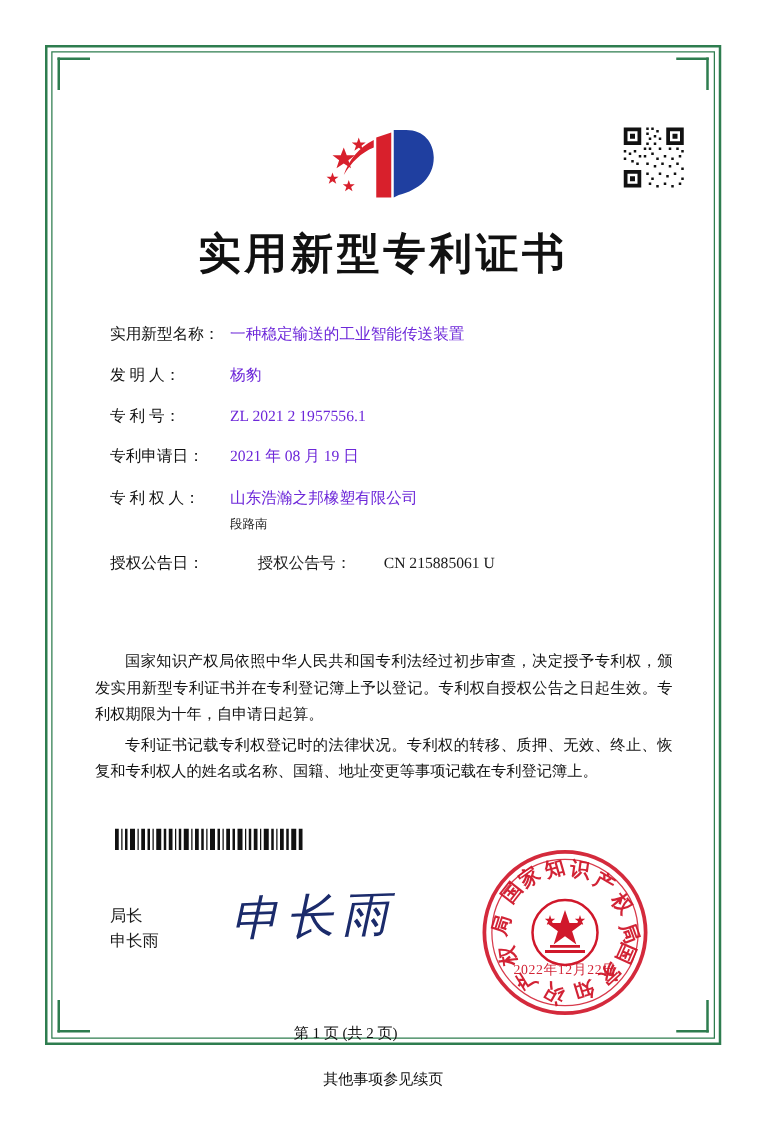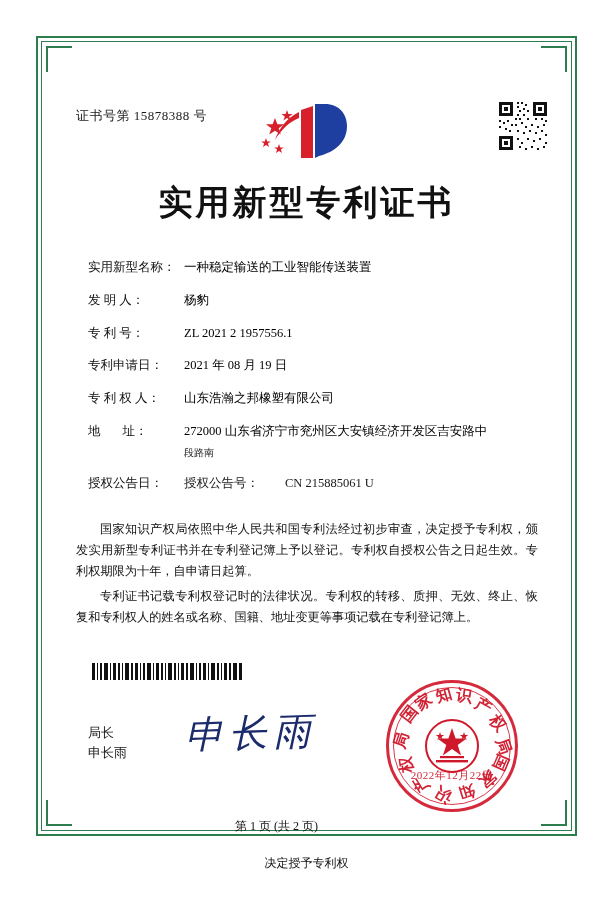--- a/index.html
+++ b/index.html
@@ -93,28 +93,29 @@
     margin-bottom: 14px;
   }
   .row .label {
     width: 96px;
     flex: 0 0 96px;
     white-space: pre;
     color: #111;
   }
   .row .value {
     flex: 1 1 auto;
-    color: #000000;
+    color: #6d28d9;
   }
   .row .value2 {
     flex: 0 0 auto;
     margin-left: 26px;
   }
   .row .sublabel {
     flex: 0 0 auto;
+    margin-left: 22px;
   }
   .indent-line {
     margin-left: 96px;
     margin-top: -10px;
     margin-bottom: 14px;
     font-size: 10px;
   }
 
   
   .paras {
@@ -233,21 +234,20 @@
 
 <div class="page">
 
   <div class="border-outer"></div>
   <div class="border-inner"></div>
   <div class="corner tl"></div>
   <div class="corner tr"></div>
   <div class="corner bl"></div>
   <div class="corner br"></div>
 
-  <div class="cert-number">证书号第 15878388 号</div>
 
   <div class="logo">
     <svg viewBox="0 0 100 62" width="100" height="62" aria-hidden="true">
       <path d="M60 4 L70 4 C84 4 92 14 92 26 C92 42 80 52 64 56 L60 58 Z" fill="#1f3fa0"></path>
       <path d="M46 10 L58 6 L58 58 L46 58 Z" fill="#d8202c"></path>
       <path d="M44 12 C32 18 24 28 20 40 C26 30 34 22 44 18 Z" fill="#d8202c"></path>
       <polygon points="20,18 22.4,24.2 29,24.2 23.7,28.2 25.8,34.6 20,30.7 14.2,34.6 16.3,28.2 11,24.2 17.6,24.2" fill="#d8202c"></polygon>
       <polygon points="32,10 33.4,14 37.6,14 34.2,16.5 35.5,20.6 32,18.1 28.5,20.6 29.8,16.5 26.4,14 30.6,14" fill="#d8202c"></polygon>
       <polygon points="11,38 12.2,41.4 15.8,41.4 12.9,43.6 14,47 11,44.9 8,47 9.1,43.6 6.2,41.4 9.8,41.4" fill="#d8202c"></polygon>
       <polygon points="24,44 25.2,47.4 28.8,47.4 25.9,49.6 27,53 24,50.9 21,53 22.1,49.6 19.2,47.4 22.8,47.4" fill="#d8202c"></polygon>
@@ -338,24 +338,20 @@
     <div class="row">
       <span class="label">专利申请日：</span>
       <span class="value">2021 年 08 月 19 日</span>
     </div>
 
     <div class="row">
       <span class="label">专 利 权 人：</span>
       <span class="value">山东浩瀚之邦橡塑有限公司</span>
     </div>
 
-    <div class="row">
-      <span class="label">地       址：</span>
-      <span class="value">272000 山东省济宁市兖州区大安镇经济开发区吉安路中</span>
-    </div>
     <div class="indent-line">段路南</div>
 
     <div class="row">
       <span class="label">授权公告日：</span>
       <span class="sublabel">授权公告号：</span>
       <span class="value2">CN 215885061 U</span>
     </div>
   </div>
 
   <div class="paras">
@@ -434,15 +430,15 @@
         <polygon points="42,16 43,19 46.2,19 43.6,20.9 44.6,24 42,22.1 39.4,24 40.4,20.9 37.8,19 41,19" fill="#d0182b"></polygon>
         <rect x="14" y="44" width="32" height="2.4" fill="#d0182b"></rect>
         <rect x="18" y="40" width="24" height="2.2" fill="#d0182b"></rect>
       </svg>
     </div>
 
     <div class="seal-date">2022年12月22日</div>
   </div>
 
   <div class="page-num">第 1 页 (共 2 页)</div>
-  <div class="footnote">决定授予专利权</div>
+  <div class="footnote">其他事项参见续页</div>
 
 </div>
 
 </body></html>

